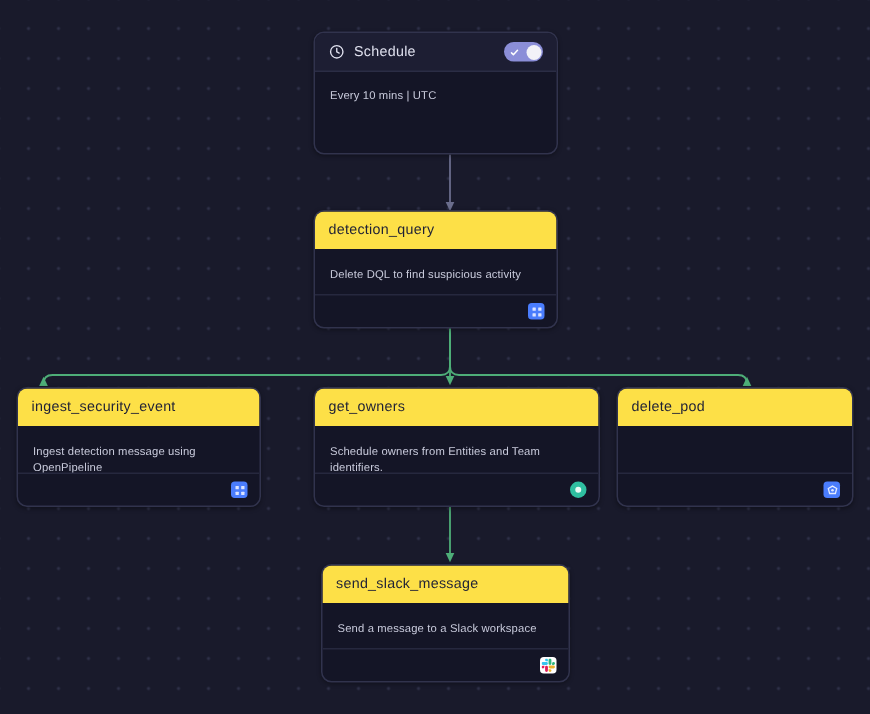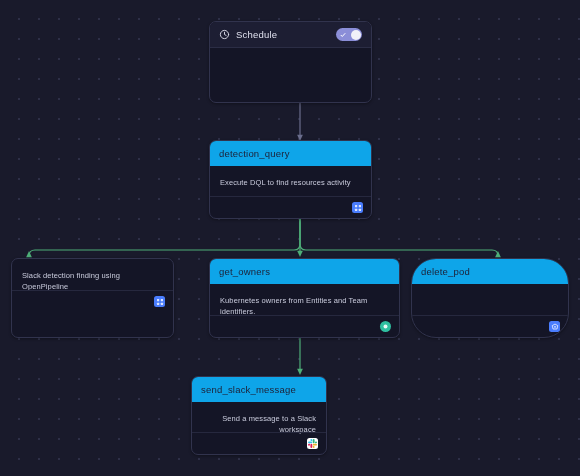--- a/index.html
+++ b/index.html
@@ -43,21 +43,21 @@
     position: absolute;
     border-radius: 7px;
     background: #141526;
     border: 1px solid #31334d;
     overflow: hidden;
     box-shadow: 0 1px 3px rgba(0,0,0,0.35);
   }
 
   .node-header {
     height: 25px;
-    background: #0ea5e9;
+    background: #fde047;
     display: flex;
     align-items: center;
     padding: 0 9px;
     gap: 6px;
   }
 
   .node-title {
     font-size: 9.5px;
     color: #1e2036;
     letter-spacing: 0.2px;
@@ -191,90 +191,96 @@
         </span>
         <span class="node-title">Schedule</span>
       </div>
       <div class="toggle">
         <svg class="check" viewBox="0 0 24 24" fill="none" stroke="#ffffff" stroke-width="4" stroke-linecap="round" stroke-linejoin="round">
           <path d="M4 13 L9 18 L20 6"></path>
         </svg>
         <span class="knob"></span>
       </div>
     </div>
+    <div class="node-body">
+      <div class="node-desc">Every 10 mins | UTC</div>
+    </div>
   </div>
 
   <div class="node" style="left:209px; top:140px; width:163px; height:79px;">
     <div class="node-header">
       <span class="node-title">detection_query</span>
     </div>
     <div class="node-body">
-      <div class="node-desc">Execute DQL to find resources activity</div>
+      <div class="node-desc">Delete DQL to find suspicious activity</div>
       <div class="node-footer">
         <span class="badge blue">
           <svg width="8" height="8" viewBox="0 0 12 12" fill="#dbe4ff">
             <rect x="1.5" y="1.5" width="3.3" height="3.3" rx="0.5"></rect>
             <rect x="7.2" y="1.5" width="3.3" height="3.3" rx="0.5"></rect>
             <rect x="1.5" y="7.2" width="3.3" height="3.3" rx="0.5"></rect>
             <rect x="7.2" y="7.2" width="3.3" height="3.3" rx="0.5"></rect>
           </svg>
         </span>
       </div>
     </div>
   </div>
 
   <div class="node" style="left:11px; top:258px; width:163px; height:80px;">
-    <div class="node-body">
-      <div class="node-desc">Slack detection finding using OpenPipeline</div>
+    <div class="node-header">
+      <span class="node-title">ingest_security_event</span>
+    </div>
+    <div class="node-body">
+      <div class="node-desc">Ingest detection message using OpenPipeline</div>
       <div class="node-footer">
         <span class="badge blue">
           <svg width="8" height="8" viewBox="0 0 12 12" fill="#dbe4ff">
             <rect x="1.5" y="1.5" width="3.3" height="3.3" rx="0.5"></rect>
             <rect x="7.2" y="1.5" width="3.3" height="3.3" rx="0.5"></rect>
             <rect x="1.5" y="7.2" width="3.3" height="3.3" rx="0.5"></rect>
             <rect x="7.2" y="7.2" width="3.3" height="3.3" rx="0.5"></rect>
           </svg>
         </span>
       </div>
     </div>
   </div>
 
   <div class="node" style="left:209px; top:258px; width:191px; height:80px;">
     <div class="node-header">
       <span class="node-title">get_owners</span>
     </div>
     <div class="node-body">
-      <div class="node-desc">Kubernetes owners from Entities and Team identifiers.</div>
+      <div class="node-desc">Schedule owners from Entities and Team identifiers.</div>
       <div class="node-footer">
         <span class="badge teal">
           <svg width="7" height="7" viewBox="0 0 12 12" fill="#eafaf5">
             <circle cx="6" cy="6" r="3.4"></circle>
           </svg>
         </span>
       </div>
     </div>
   </div>
 
-  <div class="node" style="left:411px; top:258px; width:158px; height:80px;border-radius:25px;">
+  <div class="node" style="left:411px; top:258px; width:158px; height:80px;">
     <div class="node-header">
       <span class="node-title">delete_pod</span>
     </div>
     <div class="node-body">
       <div class="node-footer">
         <span class="badge k8s">
           <svg width="8" height="8" viewBox="0 0 12 12" fill="none" stroke="#e3ebff" stroke-width="1.3">
             <polygon points="6,1.6 10.2,4 8.9,9 3.1,9 1.8,4"></polygon>
             <circle cx="6" cy="5.7" r="1.3" fill="#e3ebff" stroke="none"></circle>
           </svg>
         </span>
       </div>
     </div>
   </div>
 
-  <div class="node" style="left:191px; top:376px; width:136px; height:79px;text-align:right;">
+  <div class="node" style="left:214px; top:376px; width:166px; height:79px;">
     <div class="node-header">
       <span class="node-title">send_slack_message</span>
     </div>
     <div class="node-body">
       <div class="node-desc">Send a message to a Slack workspace</div>
       <div class="node-footer">
         <span class="badge slack">
           <svg width="9" height="9" viewBox="0 0 24 24">
             <path d="M5.1 15.2a2.5 2.5 0 1 1-2.5-2.5h2.5v2.5z" fill="#e01e5a"></path>
             <path d="M6.4 15.2a2.5 2.5 0 0 1 5 0v6.2a2.5 2.5 0 0 1-5 0v-6.2z" fill="#e01e5a"></path>

